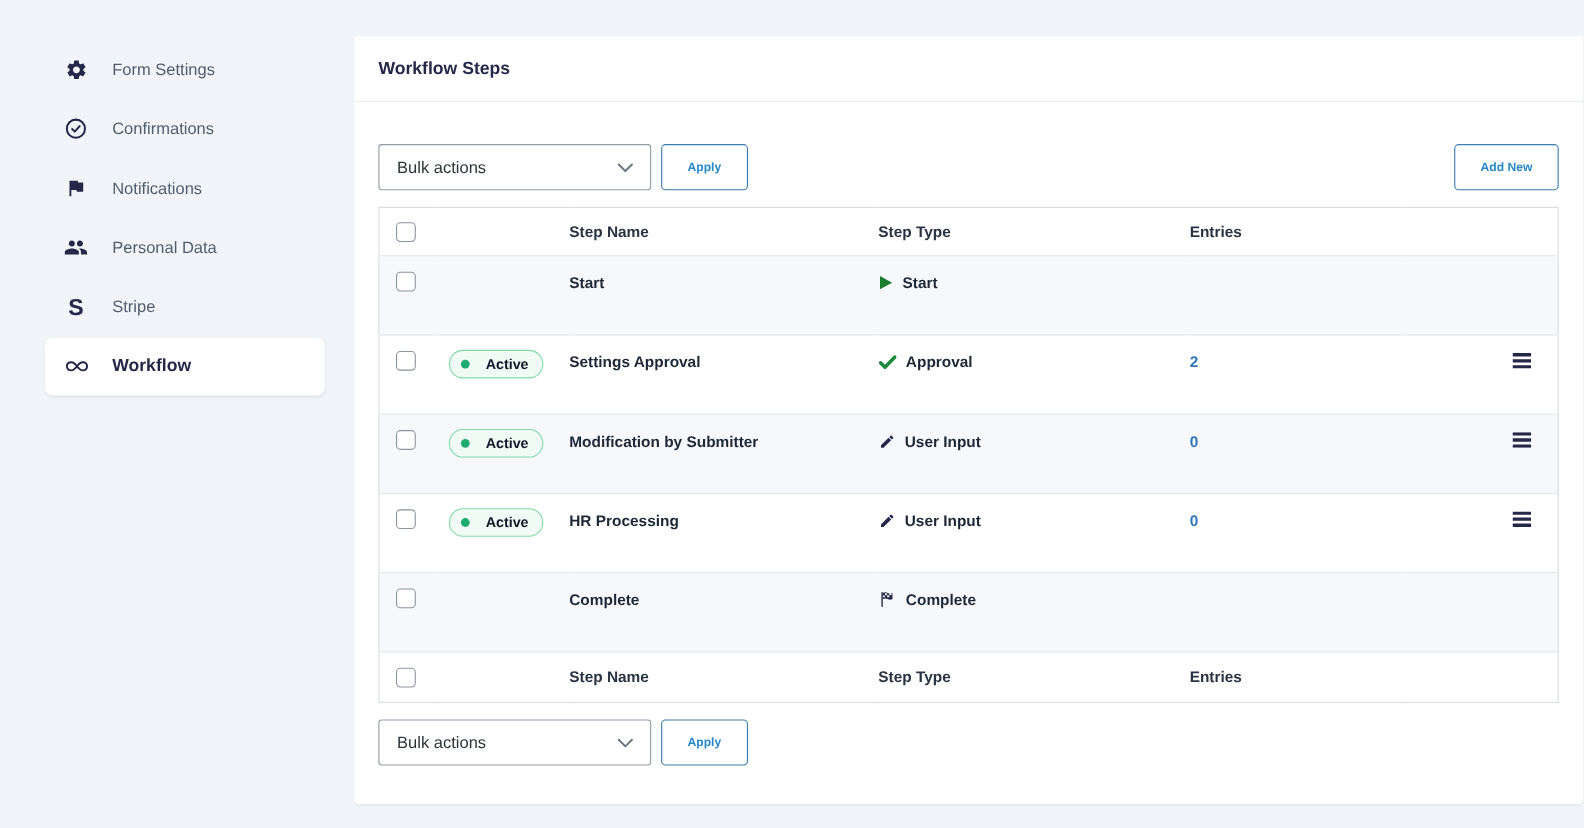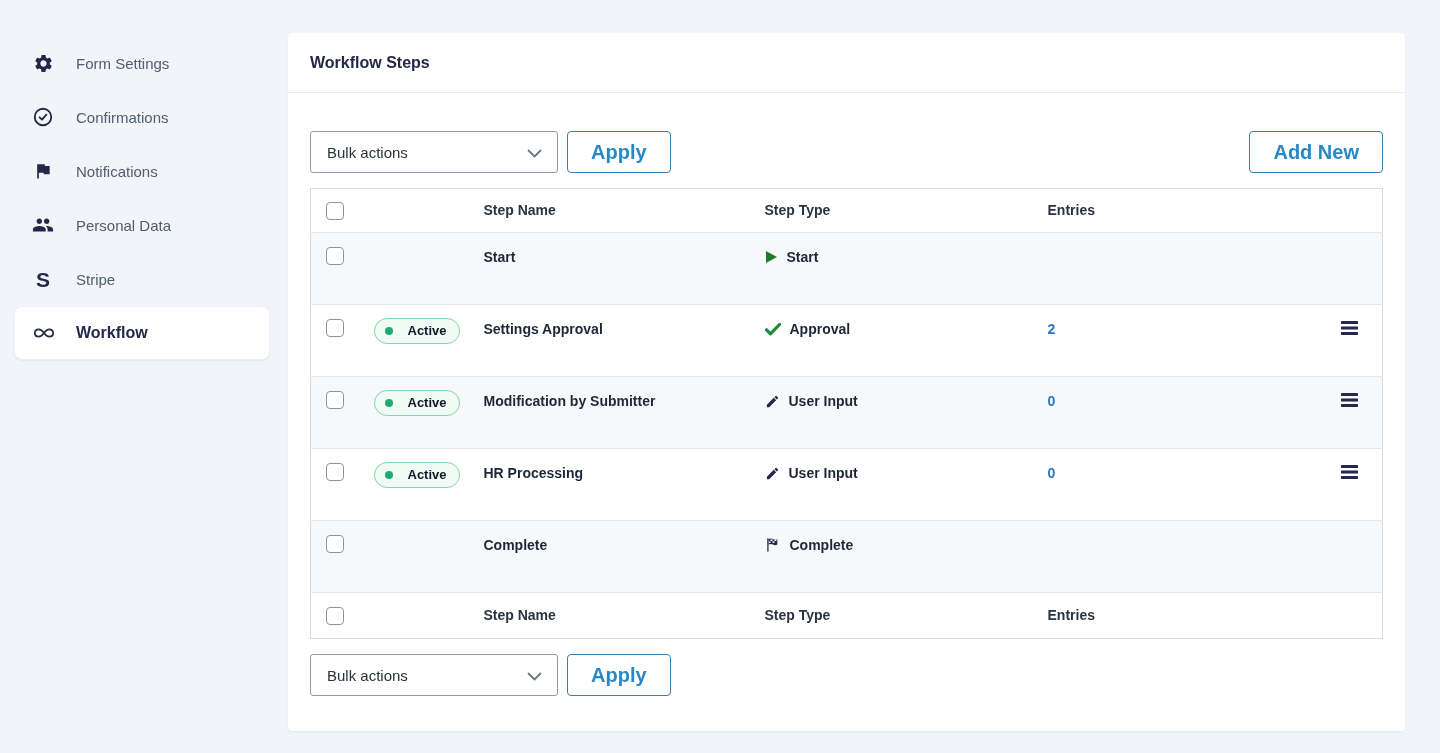--- a/index.html
+++ b/index.html
@@ -4,42 +4,42 @@
 <style>
   * { box-sizing: border-box; }
   html,body { margin:0; padding:0; }
   body {
     width:1440px; height:753px;
     background:#f1f5f9;
     font-family:"Liberation Sans", sans-serif;
     color:#23282d;
     overflow:hidden;
   }
-  .layout { display:flex; width:100%; height:100%; }
+  .layout { display:flex; width:100%; height:100%;padding-left:26px; }
 
   
   .sidebar { width:288px; flex:0 0 288px; padding-top:36px; }
   .side-item {
     display:flex; align-items:center; gap:22px;
     height:54px; padding:0 18px 0 32px;
     font-size:15px; color:#515c6d; cursor:pointer;
   }
   .side-item .icn { width:22px; height:22px; display:flex; align-items:center; justify-content:center; flex:0 0 22px; }
   .side-item svg { display:block; }
   .side-item.active {
     background:#fff; margin:0 18px 0 14px; padding-left:18px;
     border:1px solid #eef1f4; border-radius:8px;
     box-shadow:0 1px 2px rgba(16,24,40,.06);
     color:#242748; font-weight:700; font-size:16px;gap:21px;
   }
   .stripe-s { font-weight:800; font-size:21px; color:#242748; line-height:1; }
 
   
   .panel {
-    flex:1; margin:33px 36px 22px 0;
+    flex:1; margin:33px 36px 22px 8px;
     background:#fff; border-radius:4px;
     box-shadow:0 1px 2px rgba(16,24,40,.05);
     min-height:698px;
   }
   .panel-header {
     height:60px; padding:0 22px; display:flex; align-items:center;
     border-bottom:1px solid #e8ebef;
   }
   .panel-title { font-size:16px; font-weight:700; color:#242748; }
   .panel-body { padding:38px 22px 32px 22px; }
@@ -50,21 +50,21 @@
   .select {
     width:248px; height:42px; background:#fff;
     border:1px solid #949aa5; border-radius:3px;
     display:flex; align-items:center; justify-content:space-between;
     padding:0 15px 0 16px; font-size:15px; color:#2c3338;
     margin-right:9px; cursor:pointer;gap:12px;
   }
   .btn {
     height:42px; padding:0 23px; background:#fff;
     border:1px solid #3a7cad; border-radius:4px;
-    color:#2788c7; font-weight:600; font-size:20px;
+    color:#2788c7; font-weight:600; font-size:11px;
     font-family:"Liberation Sans", sans-serif; cursor:pointer;
   }
   .spacer { flex:1; }
 
   
   table.steps { width:100%; border-collapse:collapse; border:1px solid #d7dbe0; table-layout:fixed; }
   .steps th, .steps td {
     vertical-align:top; text-align:left; font-weight:700;
     font-size:14px; color:#1e2736; border-bottom:1px solid #e4e7eb;
   }

